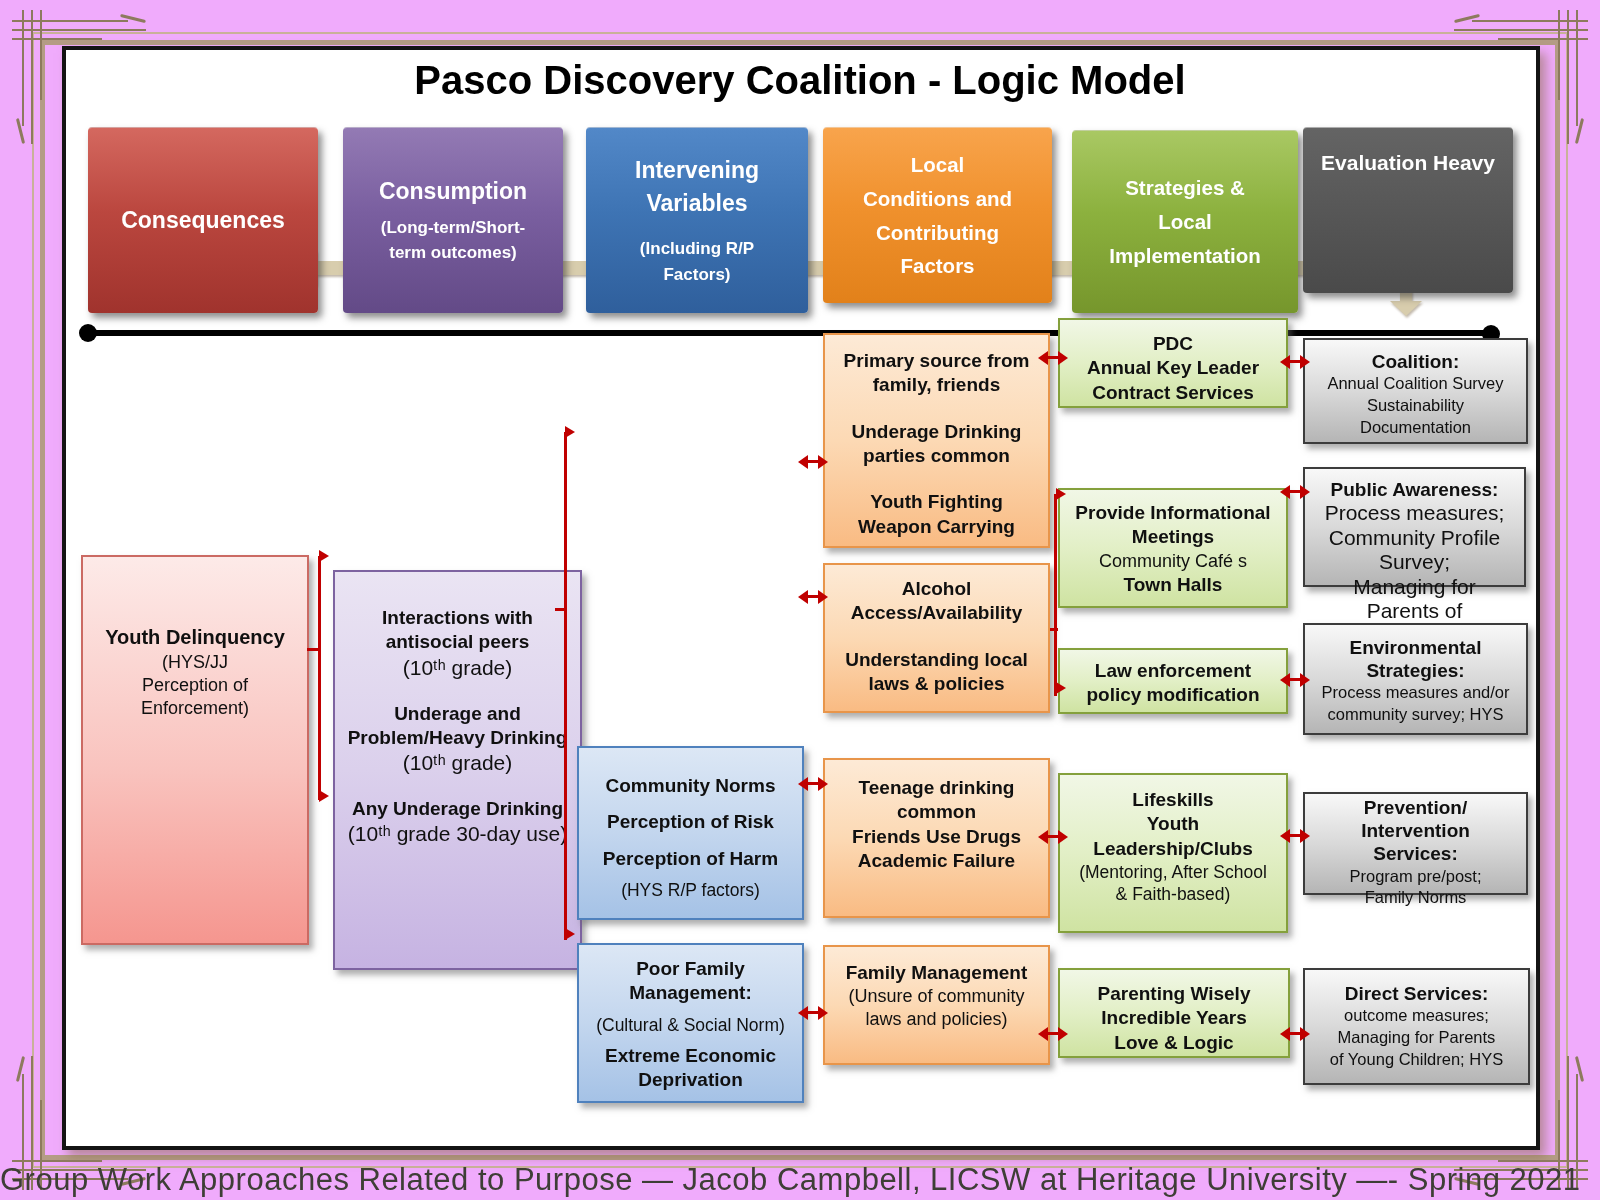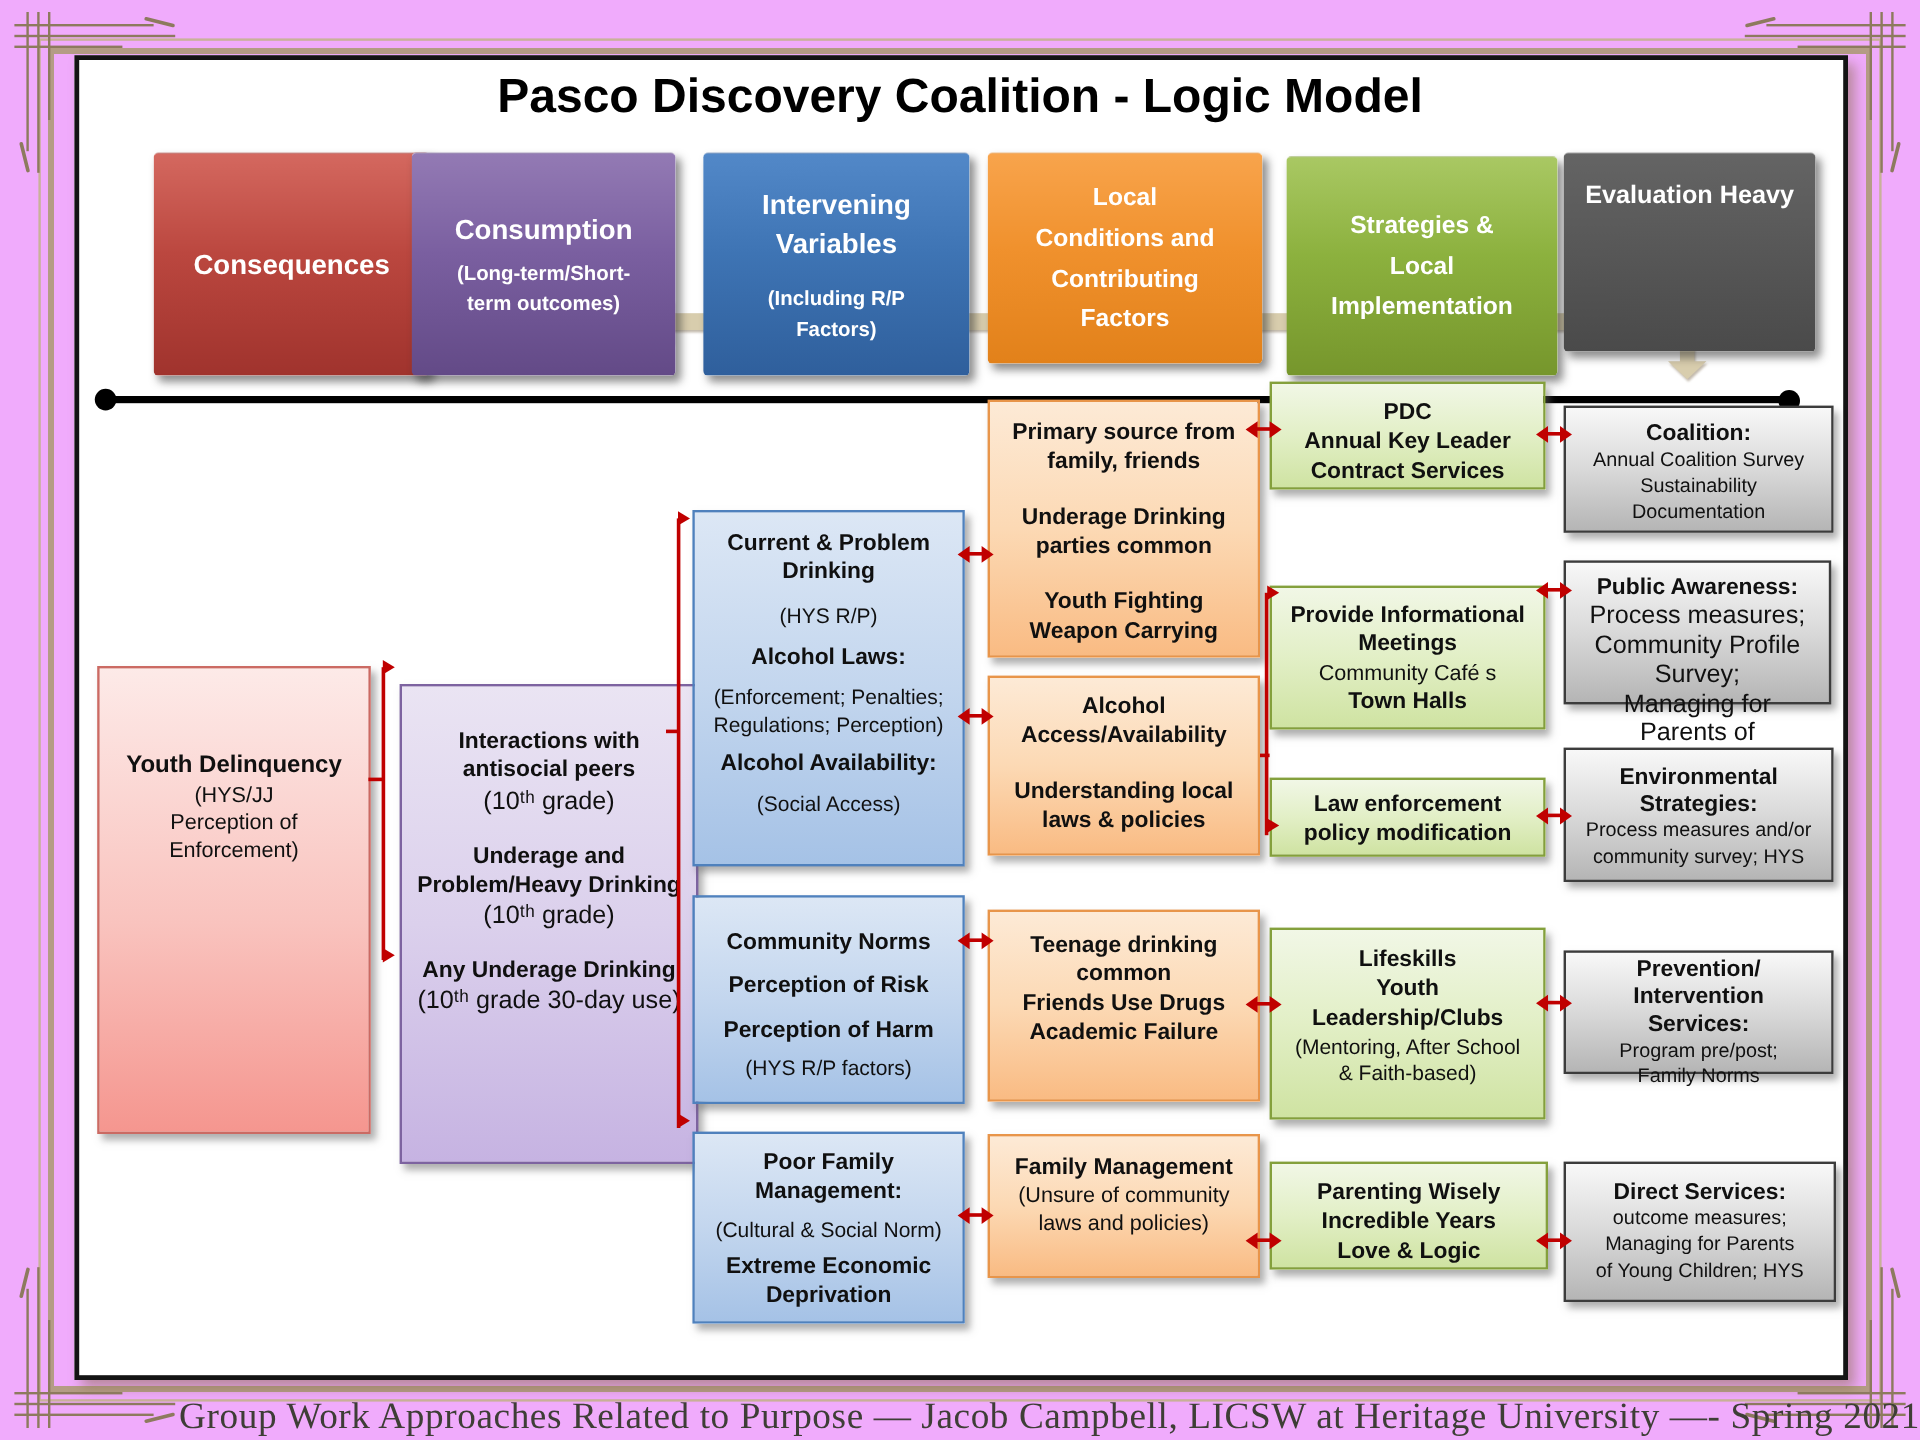--- a/index.html
+++ b/index.html
@@ -21,33 +21,33 @@
   .orn .h1 { top:12px;  left:2px; height:2px; width:116px; }
   .orn .h2 { top:21px;  left:2px; height:2px; width:134px; }
   .orn .h3 { top:30px;  left:2px; height:2px; width:90px;  }
   .orn .a1 { top:9px;  left:110px; width:26px; height:3px; border-radius:3px; transform:rotate(14deg); }
   .orn .a2 { left:9px; top:110px;  width:3px; height:26px; border-radius:3px; transform:rotate(-14deg); }
   .orn.tr { transform:scaleX(-1); } .orn.bl { transform:scaleY(-1); } .orn.br { transform:scale(-1,-1); }
 
   
   .title { position:absolute; left:60px; top:58px; width:1480px; text-align:center;
            font-size:40px; font-weight:bold; color:#000; }
-  .footer { position:absolute; left:0; top:1162px; width:1600px; text-align:right;
-            font-family:Liberation Serif, serif; font-size:31px;
+  .footer { position:absolute; left:0; top:1162px; width:1600px; text-align:left;
+            font-family:Liberation Sans, sans-serif; font-size:31px;
             color:#3e3e36; letter-spacing:0.5px; }
 
   
   .hdr { position:absolute; border-radius:4px; color:#fff; text-align:center;
          display:flex; flex-direction:column; justify-content:center; align-items:center;
          padding:8px; box-shadow:4px 5px 7px rgba(50,50,50,.55);
          border-top:1px solid rgba(255,255,255,.55); }
   .ht  { font-size:23px; font-weight:bold; line-height:1.45; }
   .hs  { font-size:17px; font-weight:bold; line-height:1.5; margin-top:6px; }
   .ht2 { font-size:20.5px; font-weight:bold; line-height:1.65; }
-  .hred    { background:linear-gradient(180deg,#d4685f 0%,#bb473f 45%,#a0332d 100%);margin-left:40px; }
+  .hred    { background:linear-gradient(180deg,#d4685f 0%,#bb473f 45%,#a0332d 100%); }
   .hpurple { background:linear-gradient(180deg,#937ab4 0%,#7a5fa0 45%,#634a87 100%); }
   .hblue   { background:linear-gradient(180deg,#5288c8 0%,#3e74b4 45%,#2f5f9c 100%); }
   .horange { background:linear-gradient(180deg,#f8a44c 0%,#f0912d 45%,#e2811a 100%); }
   .hgreen  { background:linear-gradient(180deg,#a9c863 0%,#8cb13e 45%,#76962c 100%); }
   .hgray   { background:linear-gradient(180deg,#646464 0%,#575757 50%,#4a4a4a 100%);
              justify-content:flex-start; padding-top:20px; }
 
   
   .tana { position:absolute; height:36px; filter:drop-shadow(1px 2px 1px rgba(120,100,70,.45)); }
   .tana::before { content:""; position:absolute; left:0; top:0;
@@ -196,28 +196,20 @@
 
   <div class="cbox lav" style="left:333px;top:570px;width:249px;height:400px;padding-top:34px">
     <div class="b">Interactions with antisocial peers</div>
     <div class="s16">(10ᵗʰ grade)</div>
     <div class="b mt24">Underage and Problem/Heavy Drinking</div>
     <div class="s16">(10ᵗʰ grade)</div>
     <div class="b mt24">Any Underage Drinking</div>
     <div class="s16">(10ᵗʰ grade 30-day use)</div>
   </div>
 
-  <div class="cbox blu" style="left:577px;top:425px;width:227px;height:297px;padding-top:14px">
-    <div class="b">Current &amp; Problem Drinking</div>
-    <div class="s17 mt12">(HYS R/P)</div>
-    <div class="b mt12">Alcohol Laws:</div>
-    <div class="s17 mt10">(Enforcement; Penalties; Regulations; Perception)</div>
-    <div class="b mt10">Alcohol Availability:</div>
-    <div class="s17 mt10">(Social Access)</div>
-  </div>
   <div class="cbox blu" style="left:577px;top:746px;width:227px;height:174px;padding-top:26px">
     <div class="b">Community Norms</div>
     <div class="b mt12">Perception of Risk</div>
     <div class="b mt12">Perception of Harm</div>
     <div class="s17 mt8">(HYS R/P factors)</div>
   </div>
   <div class="cbox blu" style="left:577px;top:943px;width:227px;height:160px;padding-top:12px">
     <div class="b">Poor Family Management:</div>
     <div class="s17 mt8">(Cultural &amp; Social Norm)</div>
     <div class="b mt8">Extreme Economic Deprivation</div>

